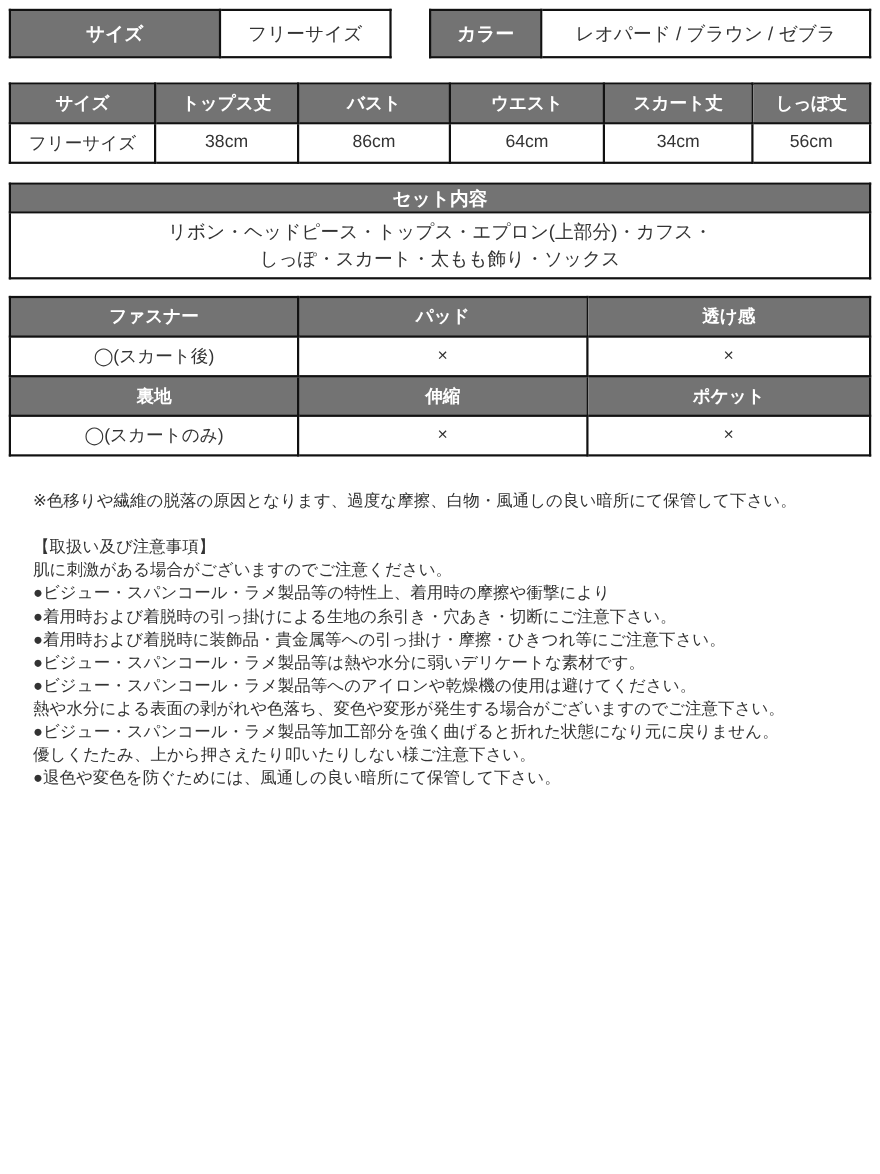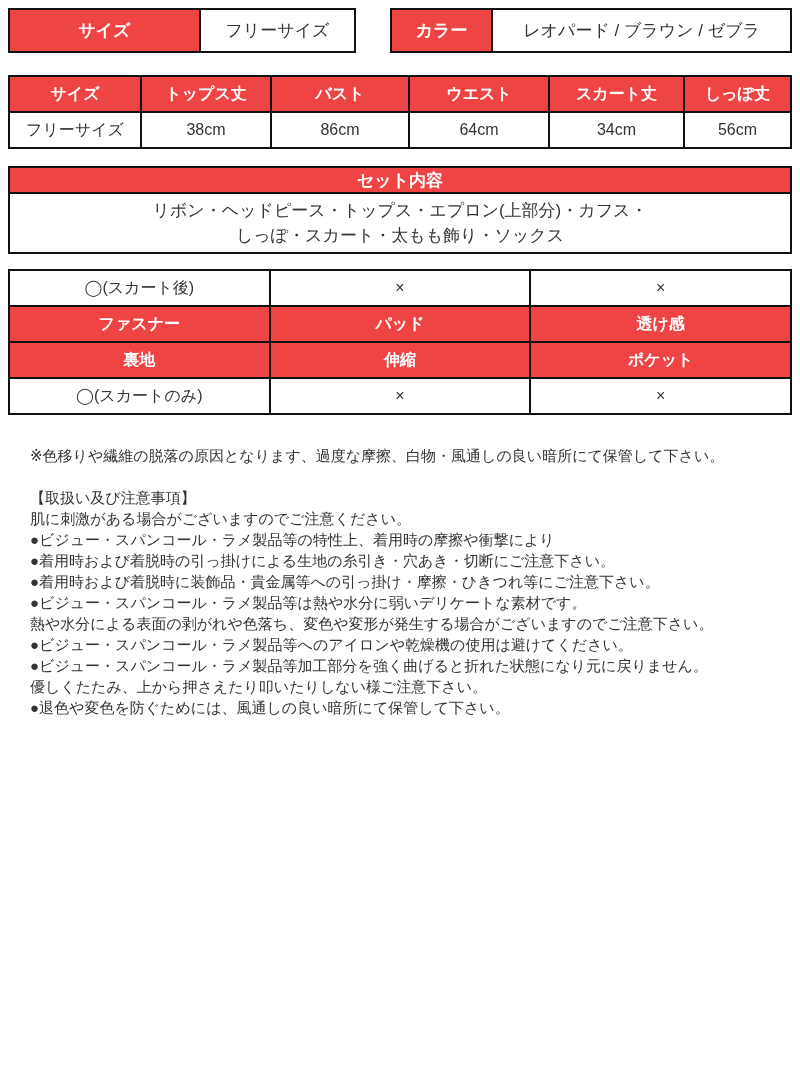--- a/index.html
+++ b/index.html
@@ -7,21 +7,21 @@
     width:800px; height:1067px; box-sizing:border-box;
     padding:8px; background:#ffffff; overflow:hidden;
     font-family:"Liberation Sans","DejaVu Sans",sans-serif;
     color:#333333;
   }
   table { border-collapse:collapse; table-layout:fixed; }
   th, td {
     border:2px solid #111111; text-align:center; vertical-align:middle;
     padding:0; overflow:hidden; white-space:nowrap;
   }
-  .hdr { background:#ef4444; color:#ffffff; font-weight:bold; }
+  .hdr { background:#737373; color:#ffffff; font-weight:bold; }
 
   
   .toprow { display:flex; align-items:flex-start; }
   .gap-h { width:34px; height:1px; }
   .t-a th, .t-a td, .t-b th, .t-b td { height:41px; font-size:17px; }
   .t-mat th, .t-mat td { height:41px; font-size:17px; }
   .sp8 { height:8px; } .sp14 { height:14px; } .sp17 { height:17px; } .sp15 { height:15px; }
 
   
   .t-size th, .t-size td { height:34px; font-size:16px; }
@@ -103,28 +103,28 @@
       </td>
     </tr>
   </tbody>
     </table>
 
   <div class="sp15"></div>
 
   <table class="t-feat" style="width:784px">
     <tbody>
         <tr>
+      <th class="hdr" style="width:260px">ファスナー</th>
+      <th class="hdr" style="width:261px">パッド</th>
+      <th class="hdr">透け感</th>
+    </tr>
+    <tr>
       <td>◯(スカート後)</td>
       <td>×</td>
       <td>×</td>
-    </tr>
-    <tr>
-      <th class="hdr" style="width:260px">ファスナー</th>
-      <th class="hdr" style="width:261px">パッド</th>
-      <th class="hdr">透け感</th>
     </tr>
     <tr>
       <th class="hdr">裏地</th>
       <th class="hdr">伸縮</th>
       <th class="hdr">ポケット</th>
     </tr>
     <tr>
       <td>◯(スカートのみ)</td>
       <td>×</td>
       <td>×</td>
@@ -134,20 +134,20 @@
 
   <div class="notes">
     <div class="note-line">※色移りや繊維の脱落の原因となります、過度な摩擦、白物・風通しの良い暗所にて保管して下さい。</div>
     <div class="note-line"></div>
     <div class="note-line">【取扱い及び注意事項】</div>
     <div class="note-line">肌に刺激がある場合がございますのでご注意ください。</div>
     <div class="note-line">●ビジュー・スパンコール・ラメ製品等の特性上、着用時の摩擦や衝撃により</div>
     <div class="note-line">●着用時および着脱時の引っ掛けによる生地の糸引き・穴あき・切断にご注意下さい。</div>
     <div class="note-line">●着用時および着脱時に装飾品・貴金属等への引っ掛け・摩擦・ひきつれ等にご注意下さい。</div>
     <div class="note-line">●ビジュー・スパンコール・ラメ製品等は熱や水分に弱いデリケートな素材です。</div>
+    <div class="note-line">●ビジュー・スパンコール・ラメ製品等へのアイロンや乾燥機の使用は避けてください。</div>
     <div class="note-line">熱や水分による表面の剥がれや色落ち、変色や変形が発生する場合がございますのでご注意下さい。</div>
-    <div class="note-line">●ビジュー・スパンコール・ラメ製品等へのアイロンや乾燥機の使用は避けてください。</div>
     <div class="note-line">●ビジュー・スパンコール・ラメ製品等加工部分を強く曲げると折れた状態になり元に戻りません。</div>
     <div class="note-line">優しくたたみ、上から押さえたり叩いたりしない様ご注意下さい。</div>
     <div class="note-line">●退色や変色を防ぐためには、風通しの良い暗所にて保管して下さい。</div>
   </div>
 
 </div>
 
 </body></html>

